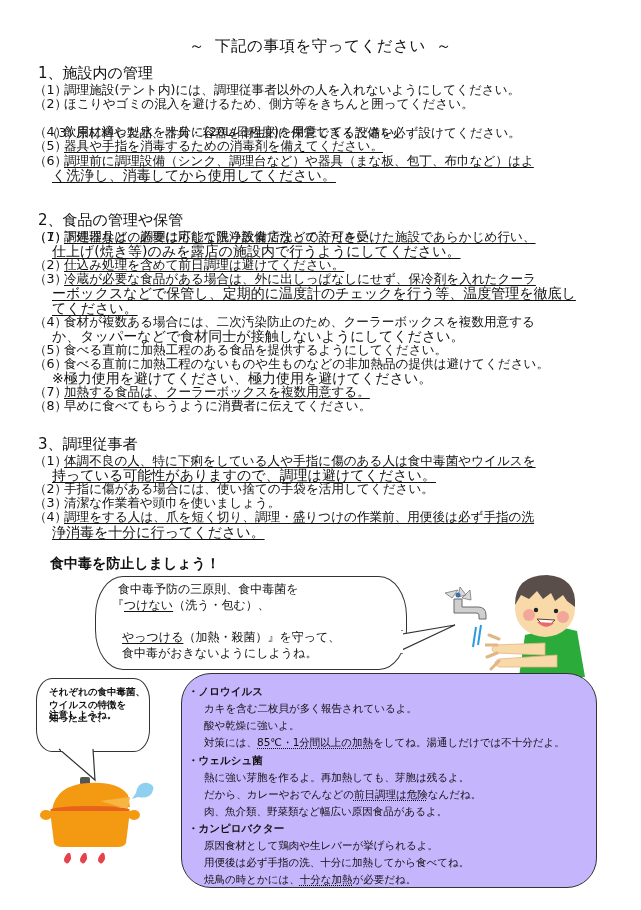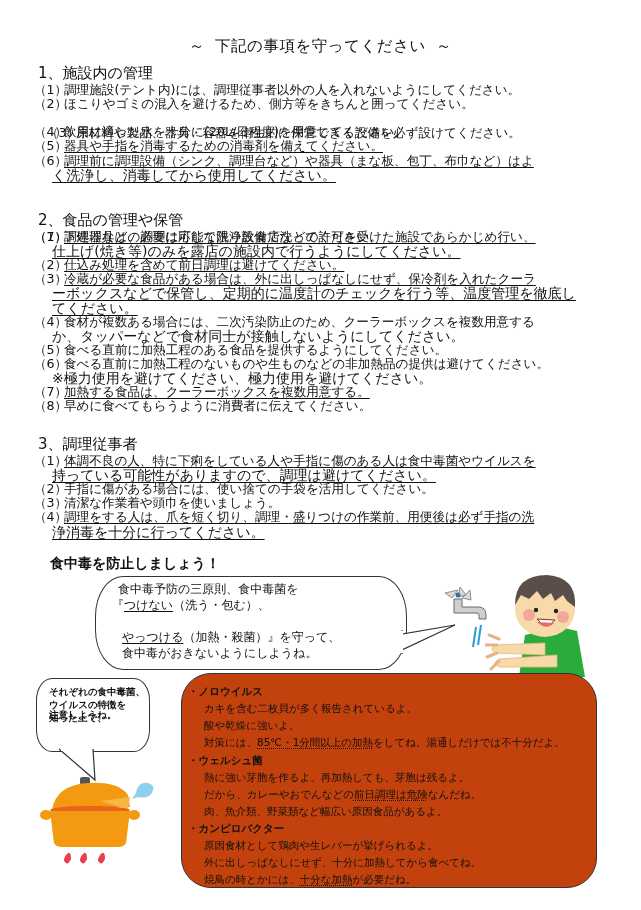--- a/index.html
+++ b/index.html
@@ -26,21 +26,21 @@
     border: 1.3px solid #333; border-radius: 28px / 40px; background: #fff;
   }
   .bubble1 .t { position: absolute; left: 22px; font-size: 12px; white-space: nowrap; line-height: 15px; }
   .bubble2 {
     position: absolute; left: 36px; top: 678px; width: 112px; height: 72px;
     border: 1.3px solid #333; border-radius: 16px / 22px; background: #fff;
   }
   .bubble2 .t { position: absolute; left: 12px; font-size: 9.5px; font-weight: bold; white-space: nowrap; line-height: 13px; }
   .infobox {
     position: absolute; left: 181px; top: 673px; width: 414px; height: 213px;
-    border: 1.3px solid #333; border-radius: 30px; background: #c2410c;
+    border: 1.3px solid #333; border-radius: 30px; background: #c4b5fd;
   }
   .infobox .h { position: absolute; left: 6px; font-size: 10.5px; font-weight: bold; white-space: nowrap; }
   .infobox .b { position: absolute; left: 22px; font-size: 10.5px; white-space: nowrap; }
   .dotted { text-decoration: underline dotted; text-underline-offset: 2px; }
   svg { position: absolute; }
 </style>
 </head>
 <body>
 
 <div class="title">
@@ -148,15 +148,15 @@
   <div class="b" style="top:45px">酸や乾燥に強いよ。</div>
   <div class="b" style="top:62px"><span>対策には、</span><span class="dotted">85℃・1分間以上の加熱</span><span>をしてね。湯通しだけでは不十分だよ。</span></div>
 
   <div class="h" style="top:80px">・ウェルシュ菌</div>
   <div class="b" style="top:97px">熱に強い芽胞を作るよ。再加熱しても、芽胞は残るよ。</div>
   <div class="b" style="top:114px"><span>だから、カレーやおでんなどの</span><span class="dotted">前日調理は危険</span><span>なんだね。</span></div>
   <div class="b" style="top:131px">肉、魚介類、野菜類など幅広い原因食品があるよ。</div>
 
   <div class="h" style="top:148px">・カンピロバクター</div>
   <div class="b" style="top:165px">原因食材として鶏肉や生レバーが挙げられるよ。</div>
-  <div class="b" style="top:182px">外に出しっぱなしにせず、十分に加熱してから食べてね。</div>
+  <div class="b" style="top:182px">用便後は必ず手指の洗、十分に加熱してから食べてね。</div>
   <div class="b" style="top:199px"><span>焼鳥の時とかには、</span><span class="dotted">十分な加熱</span><span>が必要だね。</span></div>
 </div>
 
 </body></html>

